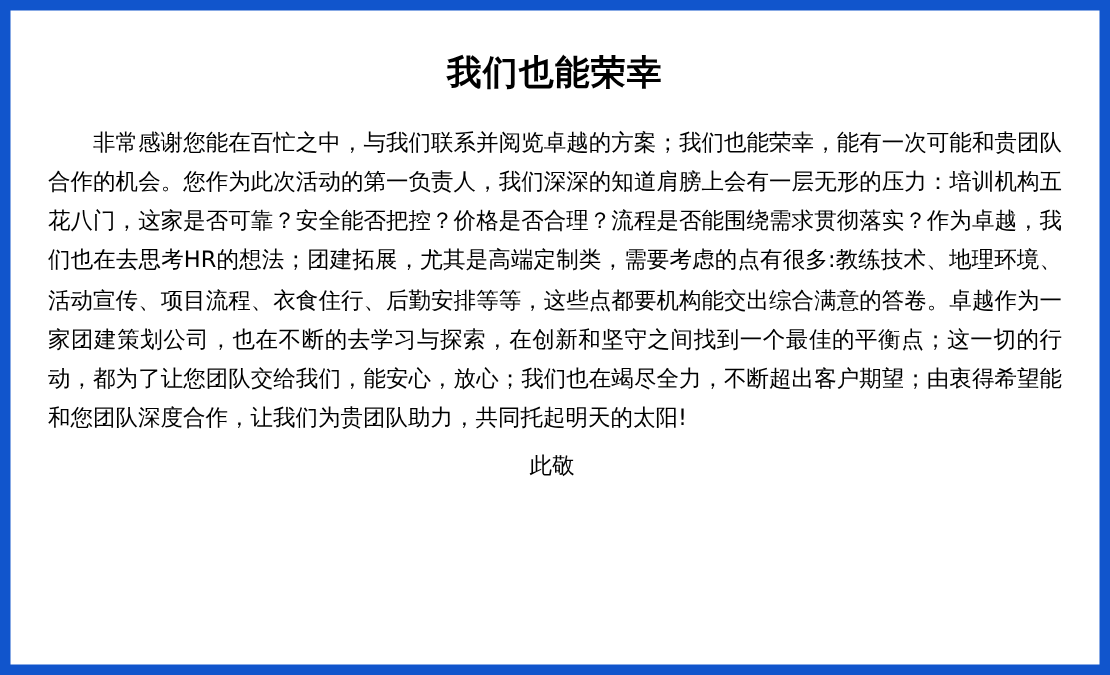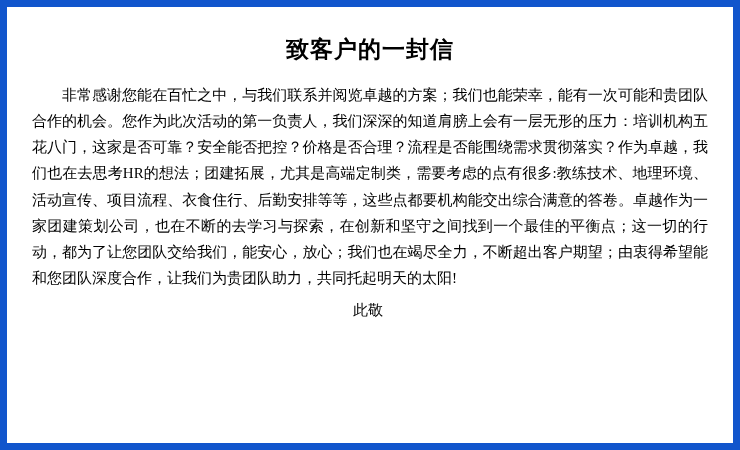--- a/index.html
+++ b/index.html
@@ -57,33 +57,32 @@
     text-indent: 2em;
     margin: 0 0 2px 0;
   }
   .body-para {
     font-size: 15px;
     color: #000000;
     line-height: 1.75;
     text-indent: 2em;
     text-align: justify;
     margin: 0;
-    font-family: Liberation Serif, serif;
   }
   .closing {
     font-size: 15px;
     color: #000000;
     text-align: center;
     margin-top: 6px;
     padding-right: 4px;
     line-height: 1.6;
   }
 </style>
 </head>
 <body>
 
 <div class="page">
   <div class="inner">
-    <div class="doc-title">致客户的一封信</div>
+    <div class="doc-title">我们也能荣幸</div>
     <div class="body-para">非常感谢您能在百忙之中，与我们联系并阅览卓越的方案；我们也能荣幸，能有一次可能和贵团队合作的机会。您作为此次活动的第一负责人，我们深深的知道肩膀上会有一层无形的压力：培训机构五花八门，这家是否可靠？安全能否把控？价格是否合理？流程是否能围绕需求贯彻落实？作为卓越，我们也在去思考HR的想法；团建拓展，尤其是高端定制类，需要考虑的点有很多:教练技术、地理环境、活动宣传、项目流程、衣食住行、后勤安排等等，这些点都要机构能交出综合满意的答卷。卓越作为一家团建策划公司，也在不断的去学习与探索，在创新和坚守之间找到一个最佳的平衡点；这一切的行动，都为了让您团队交给我们，能安心，放心；我们也在竭尽全力，不断超出客户期望；由衷得希望能和您团队深度合作，让我们为贵团队助力，共同托起明天的太阳!</div>
     <div class="closing">此敬</div>
   </div>
 </div>
 
 </body></html>

